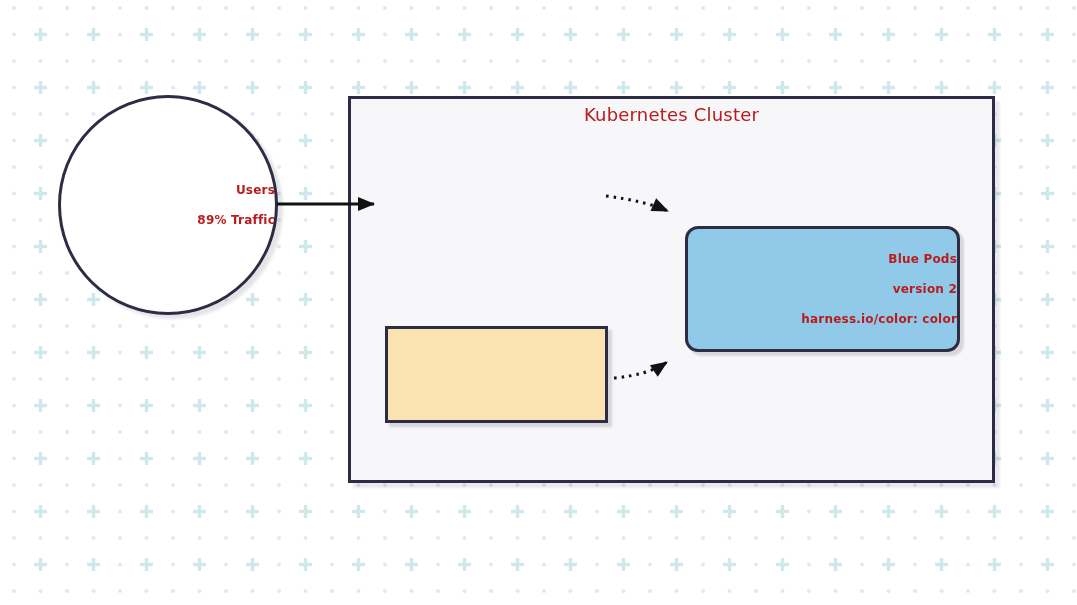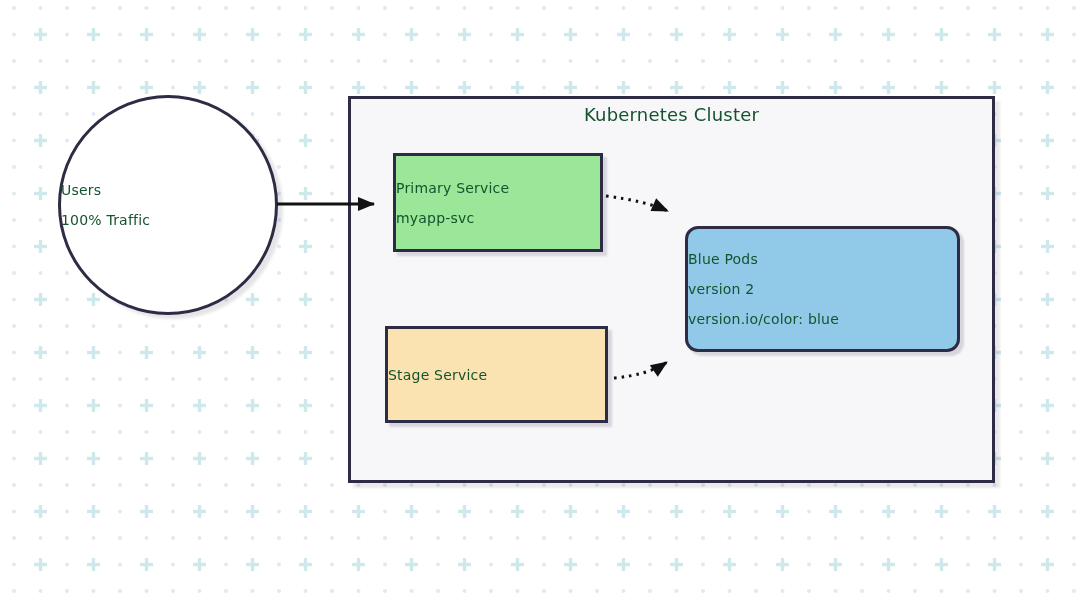--- a/index.html
+++ b/index.html
@@ -3,38 +3,38 @@
 <meta charset="utf-8">
 <style>
   html, body { margin: 0; padding: 0; background: #ffffff; }
   .stage {
     position: relative;
     width: 1077px;
     height: 605px;
     overflow: hidden;
     background: #ffffff;
     font-family: "DejaVu Sans", "Liberation Sans", sans-serif;
-    color: #14532d;
+    color: #b91c1c;
   }
   svg.layer {
     position: absolute;
     left: 0; top: 0;
     width: 1077px; height: 605px;
     pointer-events: none;
   }
   .node-text {
     display: flex;
     flex-direction: column;
-    align-items: flex-start;
+    align-items: flex-end;
     justify-content: center;
     text-align: center;
     width: 100%;
     height: 100%;
-    font-size: 14px;
-    font-weight: 400;
+    font-size: 12px;
+    font-weight: 700;
     line-height: 30px;
     letter-spacing: 0.2px;
   }
   .cluster {
     position: absolute;
     left: 348px; top: 96px;
     width: 641px; height: 381px;
     background: #f7f7fa;
     border: 3px solid #2d2c44;
     box-shadow: 5px 5px 2px rgba(45, 44, 68, 0.10);
@@ -87,42 +87,35 @@
     <rect x="0" y="0" width="1077" height="605" fill="url(#bgp)"></rect>
   </svg>
 
   <div class="cluster">
     <div class="cluster-label">Kubernetes Cluster</div>
   </div>
 
   <div class="users-circle">
     <div class="node-text">
       <div>Users</div>
-      <div>100% Traffic</div>
+      <div>89% Traffic</div>
     </div>
   </div>
 
-  <div class="nbox primary">
-    <div class="node-text">
-      <div>Primary Service</div>
-      <div>myapp-svc</div>
-    </div>
-  </div>
 
   <div class="nbox stagebx">
     <div class="node-text">
-      <div>Stage Service</div>
     </div>
   </div>
 
   <div class="nbox bluepods">
     <div class="node-text">
       <div>Blue Pods</div>
       <div>version 2</div>
-      <div>version.io/color: blue</div>
+      <div>harness.io/color: color</div>
     </div>
   </div>
 
   <svg class="layer" width="1077" height="605" viewBox="0 0 1077 605" aria-hidden="true">
     <defs>
       <marker id="ah" markerUnits="userSpaceOnUse" markerWidth="20" markerHeight="18" refX="17" refY="8" orient="auto">
         <path d="M1,1 L18,8 L1,15 Z" fill="#111111"></path>
       </marker>
     </defs>
 

